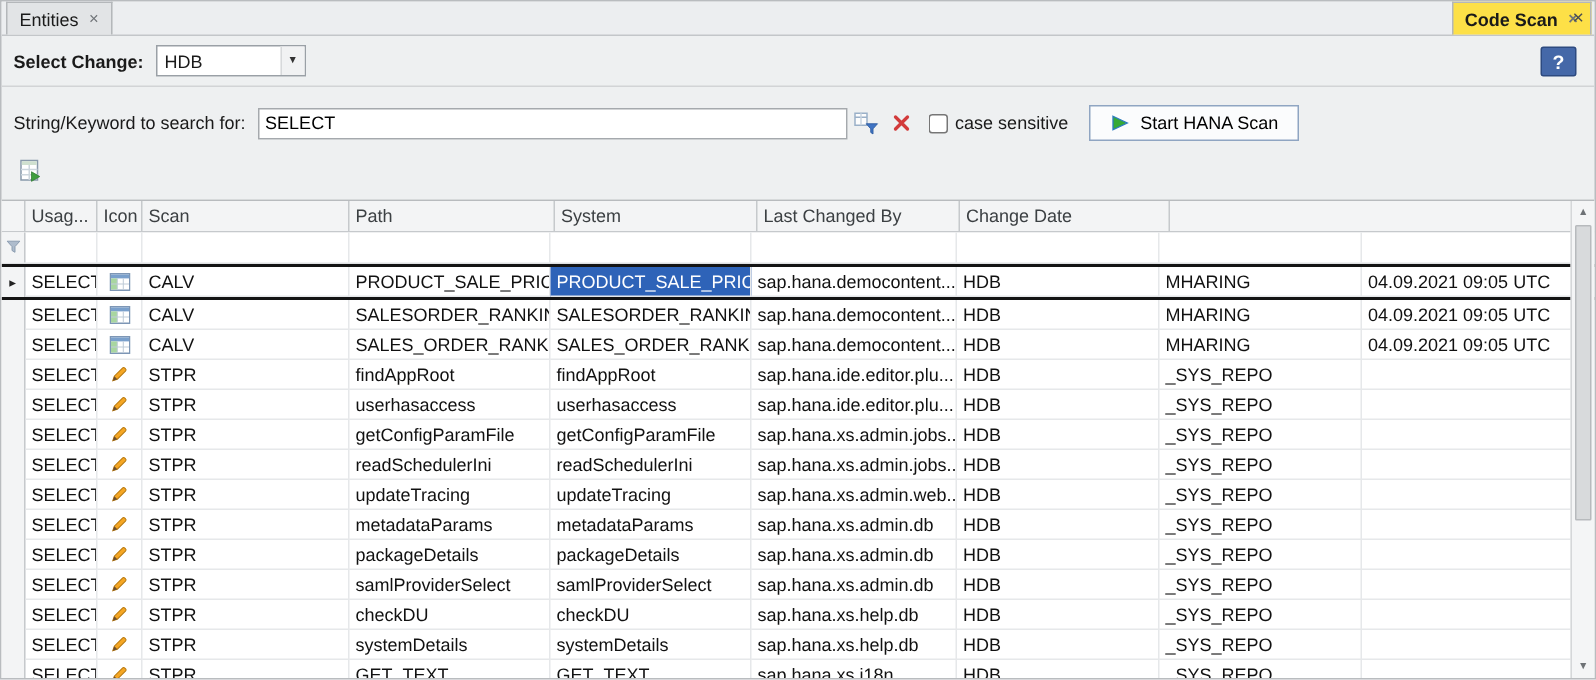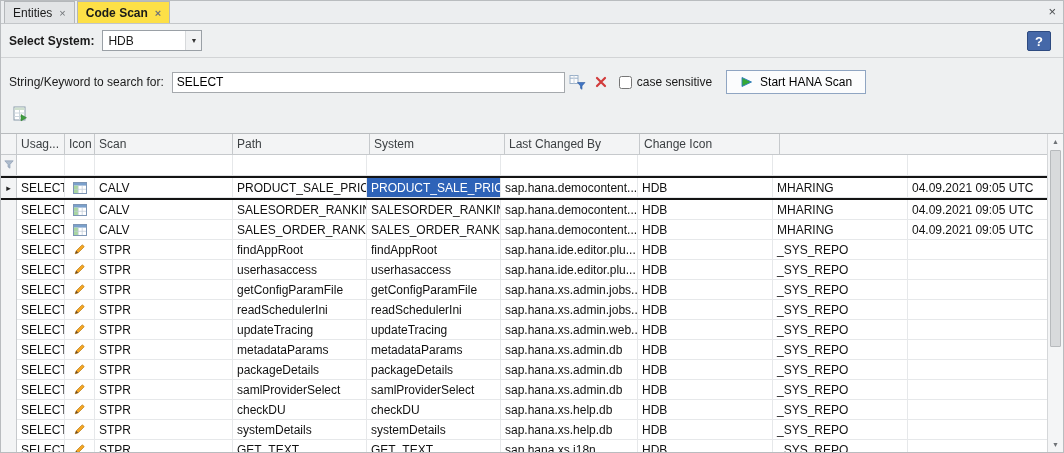--- a/index.html
+++ b/index.html
@@ -6,21 +6,21 @@
   html,body { width:1064px; height:453px; overflow:hidden; }
   body {
     font-family: "Liberation Sans", "DejaVu Sans", sans-serif;
     font-size: 12px; color:#1a1a1a;
     background:#eef0f1;
     display:flex; flex-direction:column;
     border:1px solid #b9bcbf;
   }
   
   .tabbar { height:23px; display:flex; align-items:flex-end; background:#eceef0;
-            border-bottom:1px solid #c3c6c9; padding-left:3px; position:relative; flex:none; }
+            border-bottom:1px solid #c3c6c9; padding-left:3px; position:relative; flex:none;justify-content:space-between; }
   .tab { display:flex; align-items:center; height:22px; padding:0 8px;
          border:1px solid #b4b7ba; border-bottom:none; background:#e2e4e6; margin-right:2px; cursor:default; }
   .tab.active { background:#fde047;font-weight:bold; }
   .tab-label { margin-right:7px; }
   .tab-close { color:#707478; font-size:11px; line-height:10px; }
   .window-close { position:absolute; right:7px; top:3px; color:#4a4d50; font-size:13px; }
   
   .system-row { height:34px; display:flex; align-items:center; padding:0 8px;
                 border-bottom:1px solid #d2d4d6; position:relative; flex:none; }
   .system-label { font-weight:bold; margin-right:8px; }
@@ -79,21 +79,21 @@
     <span class="tab-close">×</span>
   </div>
   <div class="tab active">
     <span class="tab-label">Code Scan</span>
     <span class="tab-close">×</span>
   </div>
   <div class="window-close">×</div>
 </div>
 
 <div class="system-row">
-  <span class="system-label">Select System:</span>
+  <span class="system-label">Select Change:</span>
   <div class="combo">
     <span>HDB</span>
     <span class="combo-btn">▼</span>
   </div>
   <button class="help-btn">?</button>
 </div>
 
 <div class="search-row">
   <span class="search-label">String/Keyword to search for:</span>
   <input class="search-input" value="SELECT" style="">
@@ -139,21 +139,21 @@
 
 <div class="grid">
   <div class="header-row" id="header-row">
     <div class="ind-h"></div>
   <div class="hcell" style="width: 48px;">Usag...</div>
       <div class="hcell" style="width: 30px;">Icon</div>
       <div class="hcell" style="width: 138px;">Scan</div>
       <div class="hcell" style="width: 137px;">Path</div>
       <div class="hcell" style="width: 135px;">System</div>
       <div class="hcell" style="width: 135px;">Last Changed By</div>
-      <div class="hcell" style="width: 140px;">Change Icon</div>
+      <div class="hcell" style="width: 140px;">Change Date</div>
     </div>
   <div class="filter-row" id="filter-row">
     <div class="ind-f">
       <span>
         <svg width="10" height="9" viewBox="0 0 10 9">
           <path d="M0.8 0.8 h8.4 l-3.2 3.6 v3.8 l-2 -1.2 v-2.6 z" fill="#aebccd" stroke="#8496ac" stroke-width="0.6"></path>
         </svg>
       </span>
     </div>
   <div class="fcell" style="width: 48px;"></div>

